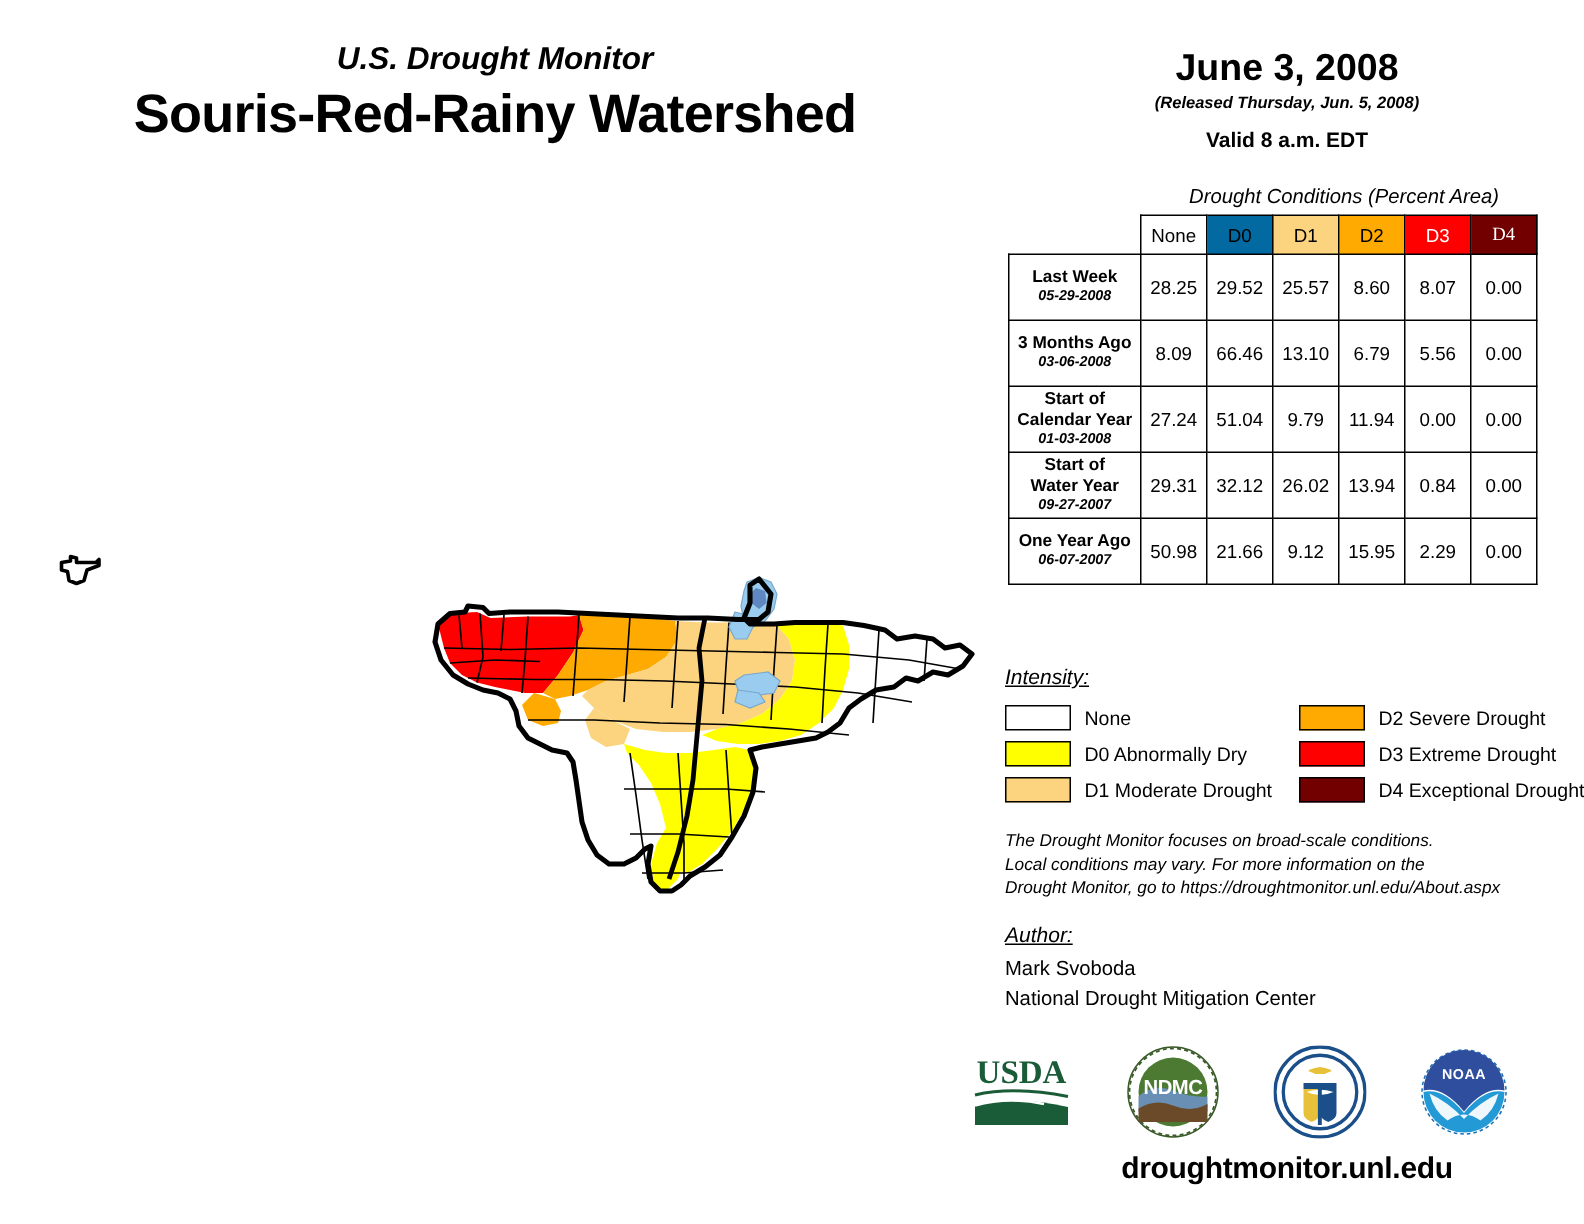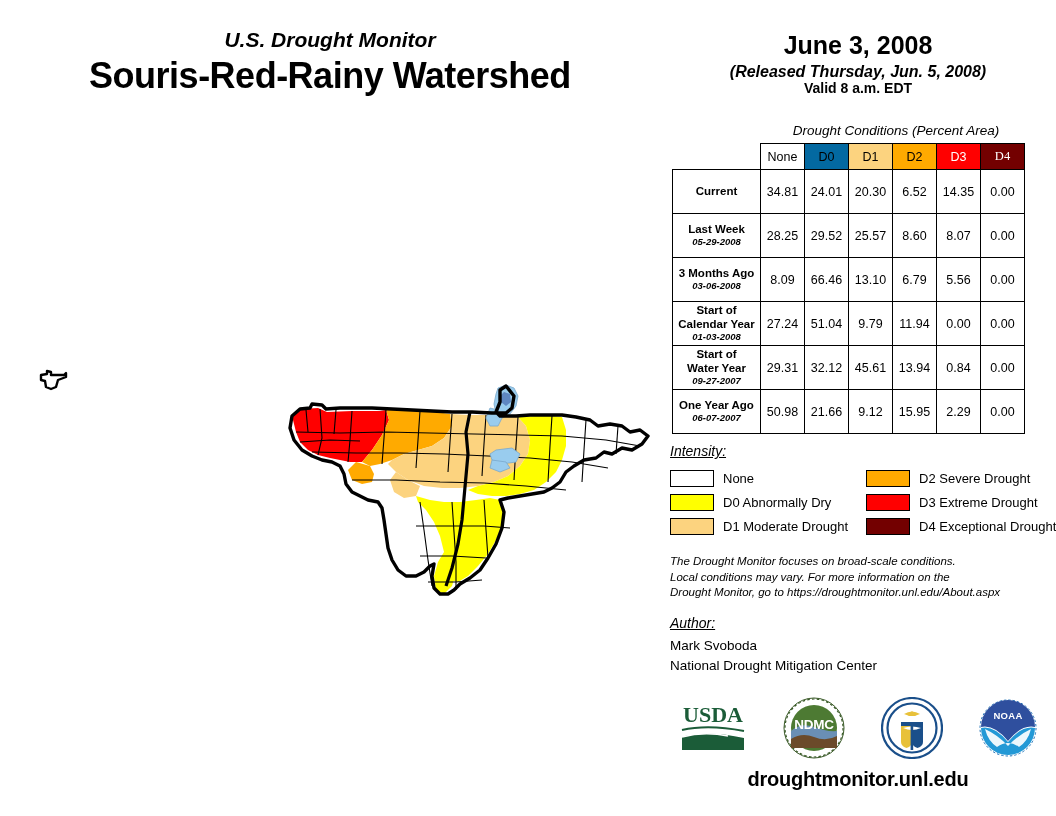--- a/index.html
+++ b/index.html
@@ -48,32 +48,32 @@
     width: 396px;
     text-align: center;
   }
   #date-main {
     font-size: 25px;
     font-weight: bold;
     color: #000;
     line-height: 1.1;
   }
   #date-released {
-    font-size: 16px;
+    font-size: 11px;
     font-weight: bold;
     font-style: italic;
     color: #000;
     margin-top: 3px;
     line-height: 1.1;
   }
   #date-valid {
     font-size: 14px;
     font-weight: bold;
     color: #000;
-    margin-top: 1px;
+    margin-top: 11px;
     line-height: 1.1;
   }
 
   
   #table-caption {
     position: absolute;
     left: 760px; top: 123px;
     width: 272px;
     text-align: center;
     font-size: 13.5px;
@@ -196,21 +196,21 @@
   }
   .author-line {
     font-size: 13.5px;
     color: #000;
     line-height: 1.45;
   }
 
   
   #logos-row {
     position: absolute;
-    left: 660px; top: 694px;
+    left: 628px; top: 694px;
     width: 396px;
     height: 72px;
     display: flex;
     align-items: center;
     justify-content: space-around;
   }
   .logo-box { flex: 0 0 auto; }
 
   #site-url {
     position: absolute;
@@ -259,29 +259,20 @@
         <th class="corner-cell"></th>
         <th class="hdr-none">None</th>
         <th class="hdr-d0">D0</th>
         <th class="hdr-d1">D1</th>
         <th class="hdr-d2">D2</th>
         <th class="hdr-d3">D3</th>
         <th class="hdr-d4">D4</th>
       </tr>
     </thead>
     <tbody id="table-body">
-        <tr>
-          <td class="row-label">Current</td>
-          <td class="val-cell">34.81</td>
-          <td class="val-cell">24.01</td>
-          <td class="val-cell">20.30</td>
-          <td class="val-cell">6.52</td>
-          <td class="val-cell">14.35</td>
-          <td class="val-cell">0.00</td>
-        </tr>
         <tr>
           <td class="row-label">Last Week<span class="rl-date">05-29-2008</span></td>
           <td class="val-cell">28.25</td>
           <td class="val-cell">29.52</td>
           <td class="val-cell">25.57</td>
           <td class="val-cell">8.60</td>
           <td class="val-cell">8.07</td>
           <td class="val-cell">0.00</td>
         </tr>
         <tr>
@@ -299,21 +290,21 @@
           <td class="val-cell">51.04</td>
           <td class="val-cell">9.79</td>
           <td class="val-cell">11.94</td>
           <td class="val-cell">0.00</td>
           <td class="val-cell">0.00</td>
         </tr>
         <tr>
           <td class="row-label">Start of<br>Water Year<span class="rl-date">09-27-2007</span></td>
           <td class="val-cell">29.31</td>
           <td class="val-cell">32.12</td>
-          <td class="val-cell">45.61</td>
+          <td class="val-cell">26.02</td>
           <td class="val-cell">13.94</td>
           <td class="val-cell">0.84</td>
           <td class="val-cell">0.00</td>
         </tr>
         <tr>
           <td class="row-label">One Year Ago<span class="rl-date">06-07-2007</span></td>
           <td class="val-cell">50.98</td>
           <td class="val-cell">21.66</td>
           <td class="val-cell">9.12</td>
           <td class="val-cell">15.95</td>

